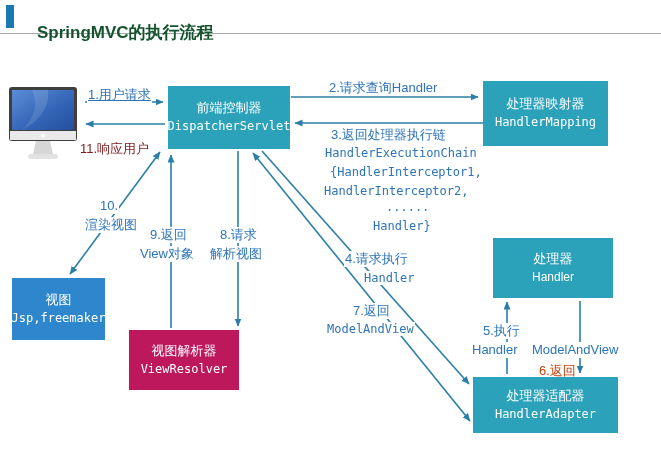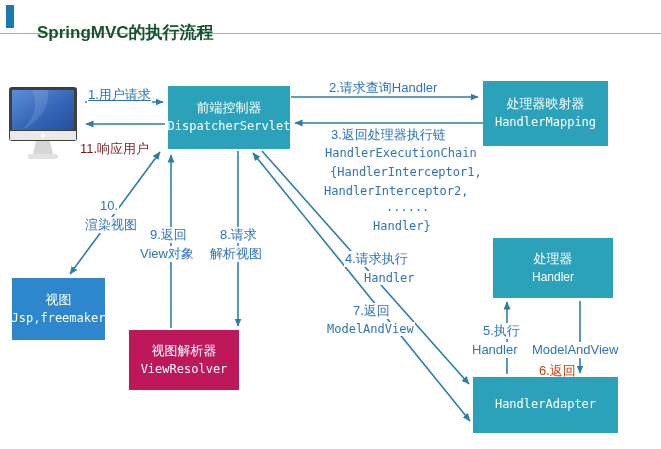--- a/index.html
+++ b/index.html
@@ -98,20 +98,21 @@
       </div>
       <div class="node" style="left: 483px; top: 81px; width: 125px; height: 65px; background: rgb(43, 162, 185);">
         <span class="cn">处理器映射器</span>
         <span class="en mono">HandlerMapping</span>
       </div>
       <div class="node" style="left: 493px; top: 238px; width: 120px; height: 60px; background: rgb(43, 162, 185);">
         <span class="cn">处理器</span>
         <span class="en">Handler</span>
       </div>
       <div class="node" style="left: 473px; top: 377px; width: 145px; height: 56px; background: rgb(43, 162, 185);">
+        <span class="cn">处理器适配器</span>
         <span class="en mono">HandlerAdapter</span>
       </div>
       <div class="node" style="left: 129px; top: 330px; width: 110px; height: 60px; background: #be185d;">
         <span class="cn">视图解析器</span>
         <span class="en mono">ViewResolver</span>
       </div>
       <div class="node" style="left: 12px; top: 278px; width: 93px; height: 62px; background: rgb(46, 134, 205);">
         <span class="cn">视图</span>
         <span class="en mono">Jsp,freemaker</span>
       </div>

